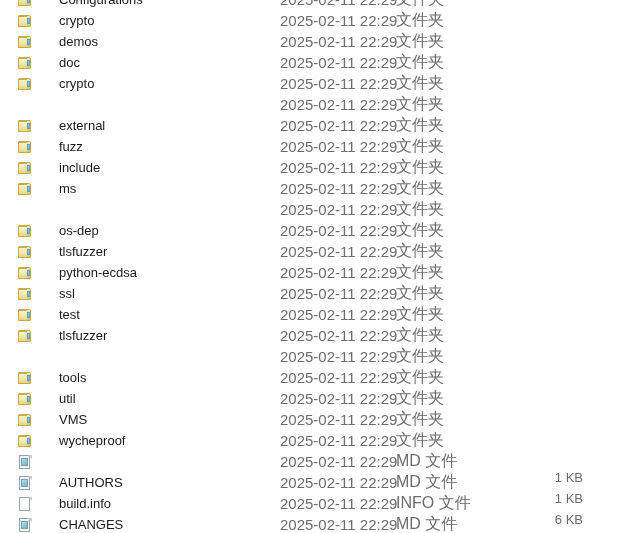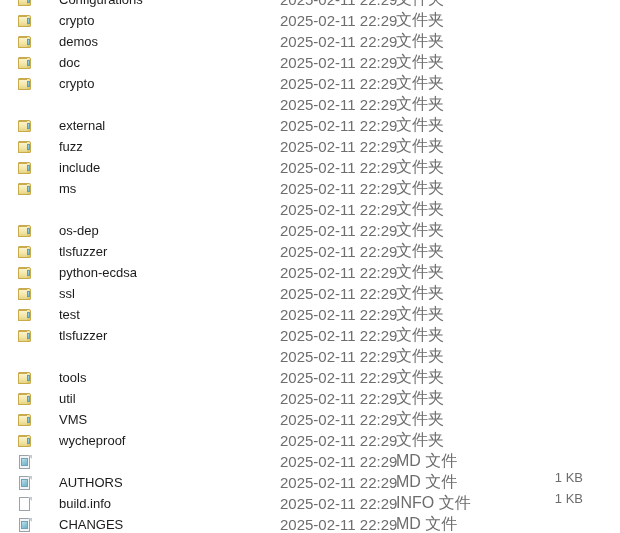--- a/index.html
+++ b/index.html
@@ -454,20 +454,21 @@
     <div class="row">
       <div class="cell-name">
         <span class="icon icon-doc">
           <span class="d-page"></span>
           <span class="d-fold"></span>
         </span>
         <span class="name-text">build.info</span>
       </div>
       <div class="cell-date">2025-02-11 22:29</div>
       <div class="cell-type">INFO 文件</div>
+      <div class="cell-size">6 KB</div>
     </div>
     <div class="row">
       <div class="cell-name">
         <span class="icon icon-doc-md">
           <span class="d-page"></span>
           <span class="d-thumb"></span>
           <span class="d-fold"></span>
         </span>
         <span class="name-text">CHANGES</span>
       </div>

